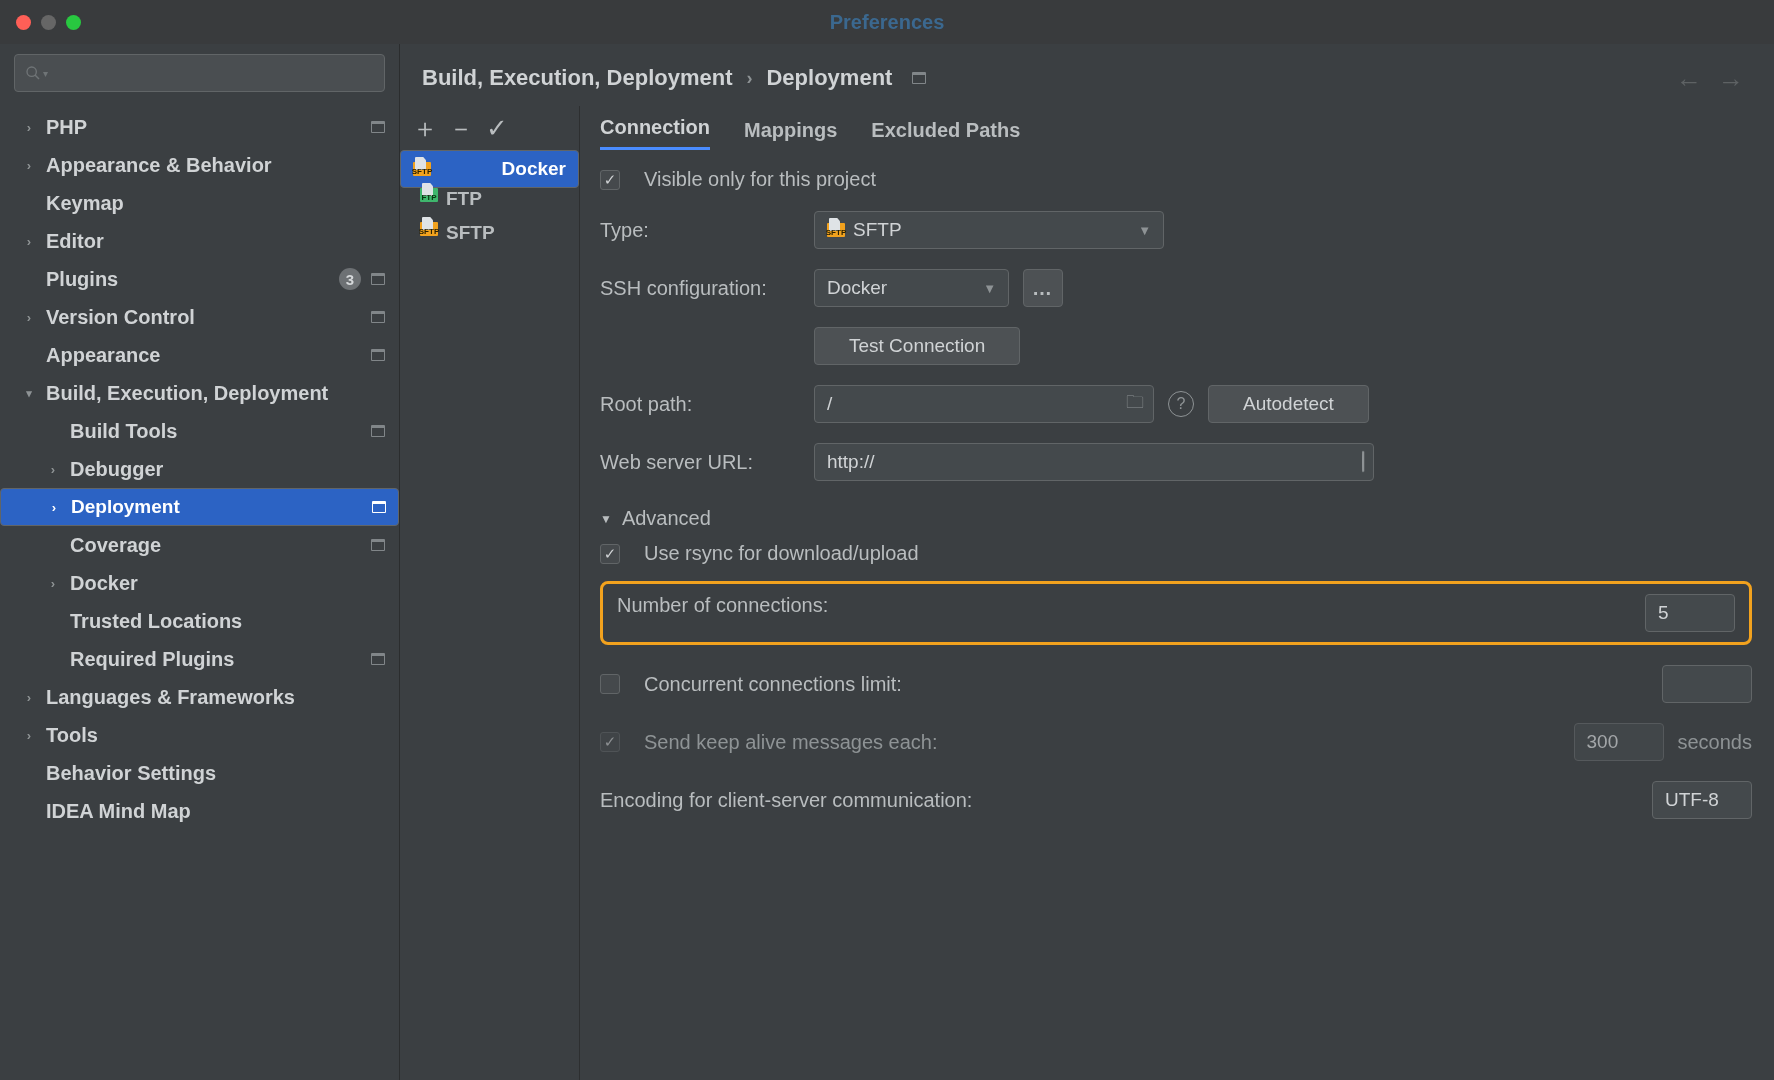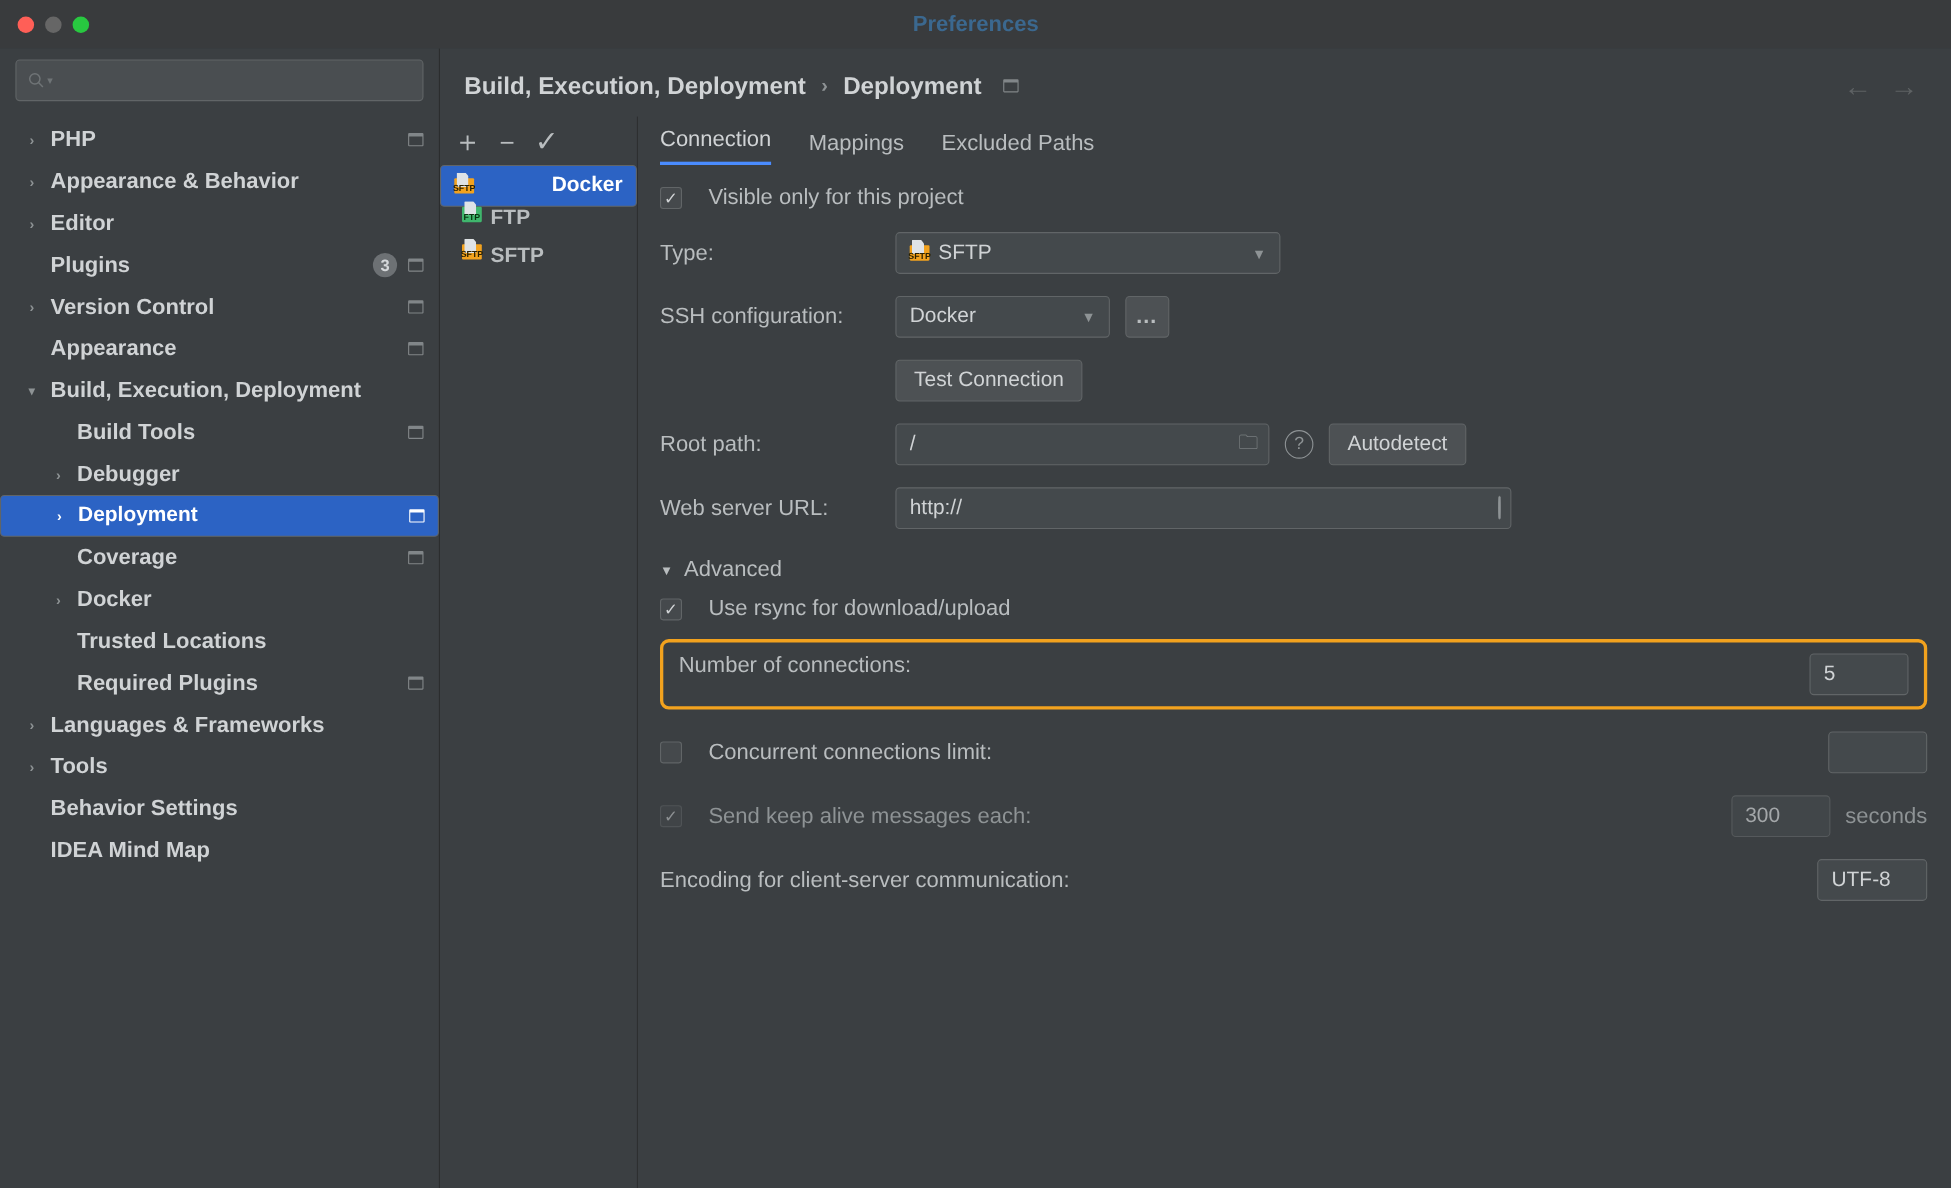--- a/index.html
+++ b/index.html
@@ -58,33 +58,33 @@
   .tb span{font-size:26px;cursor:pointer;display:inline-flex;width:22px;justify-content:center}
   .srv{height:34px;display:flex;padding-left:20px;gap:8px;font-size:19px;font-weight:600;cursor:pointer}
   .srv.sel{background:var(--accent);color:#fff}
   .sicon{width:18px;height:14px;border-radius:1px;display:inline-flex;align-items:flex-end;justify-content:center;font-size:8px;font-weight:700;position:relative}
   .sicon::before{content:"";position:absolute;top:-5px;left:2px;width:11px;height:13px;background:#dfe3e6;border-radius:1px;clip-path:polygon(0 0,75% 0,100% 25%,100% 100%,0 100%)}
   .sicon.sftp{background:#f2a21e;color:#2b2100}
   .sicon.ftp{background:#3fb66d;color:#08360f}
   .sicon span{position:relative;z-index:1;line-height:1}
 
   .form{flex:1;padding:0 22px 0 20px;overflow:auto}
-  .tabs{display:flex;gap:34px;height:44px;align-items:flex-end;font-size:20px;font-weight:400}
+  .tabs{display:flex;gap:34px;height:44px;align-items:flex-end;font-size:20px;font-weight:700}
   .tab{padding-bottom:8px;cursor:pointer;color:var(--text)}
   .tab.act{color:var(--text-bright);border-bottom:3px solid var(--blue-tab)}
   .row{display:flex;align-items:center;margin-top:20px;gap:14px;font-size:20px}
   .row.first{margin-top:18px}
   .lbl{width:200px;color:var(--text)}
   .chk{width:20px;height:20px;border:1.5px solid var(--input-border);border-radius:3px;background:#45494c;display:inline-flex;align-items:center;justify-content:center;color:var(--text-bright);font-size:15px;margin-right:10px}
   .chk.on::after{content:"✓"}
   .chk.dis{opacity:.55}
   input[type=text].fld,.sel,.btn{height:38px;background:var(--input-bg);border:1px solid var(--input-border);border-radius:4px;color:var(--text-bright);font-size:19px;font-family:inherit;padding:0 12px}
   .sel{display:flex;align-items:center;justify-content:space-between;cursor:pointer}
   .sel .dd{color:var(--text-dim);font-size:13px}
-  .btn{display:inline-flex;align-items:center;justify-content:center;cursor:pointer;padding:0 16px;background:#4d5154;white-space:nowrap}
+  .btn{display:inline-flex;align-items:center;justify-content:center;cursor:pointer;padding:0 34px;background:#4d5154;white-space:nowrap}
   .sqbtn{width:40px;height:38px;border:1px solid var(--input-border);border-radius:4px;background:#4d5154;display:inline-flex;align-items:center;justify-content:center;cursor:pointer;font-weight:700;letter-spacing:2px}
   .inwrap{position:relative;flex:1;display:flex}
   .inwrap input{flex:1;width:100%}
   .inico{position:absolute;right:10px;top:50%;transform:translateY(-50%);color:var(--text-dim);font-size:18px}
   .help{width:26px;height:26px;border:1.5px solid var(--text-dim);border-radius:50%;display:inline-flex;align-items:center;justify-content:center;color:var(--text-dim);font-size:16px}
   .section{display:flex;align-items:center;gap:10px;margin-top:26px;font-size:20px;cursor:pointer;color:var(--text)}
   .hl{position:relative;border:3px solid var(--orange);border-radius:8px;padding:10px 14px;margin-top:16px;display:flex;}
   .hl .lbl2{flex:1;color:var(--text);font-size:20px}
   .hl input{width:90px}
   .dimtxt{color:var(--text-dim)}
@@ -121,20 +121,24 @@
             <span class="arrow">›</span>
             <span>PHP</span>
             <span class="spacer"></span>
             <span class="proj-ico"></span>
           </div>
         <div class="node">
             <span class="arrow">›</span>
             <span>Appearance &amp; Behavior</span>
           </div>
         <div class="node">
+            <span class="arrow"></span>
+            <span>Keymap</span>
+          </div>
+        <div class="node">
             <span class="arrow">›</span>
             <span>Editor</span>
           </div>
         <div class="node">
             <span class="arrow"></span>
             <span>Plugins</span>
             <span class="spacer"></span>
             <span class="badge">3</span>
             <span class="proj-ico"></span>
           </div>

